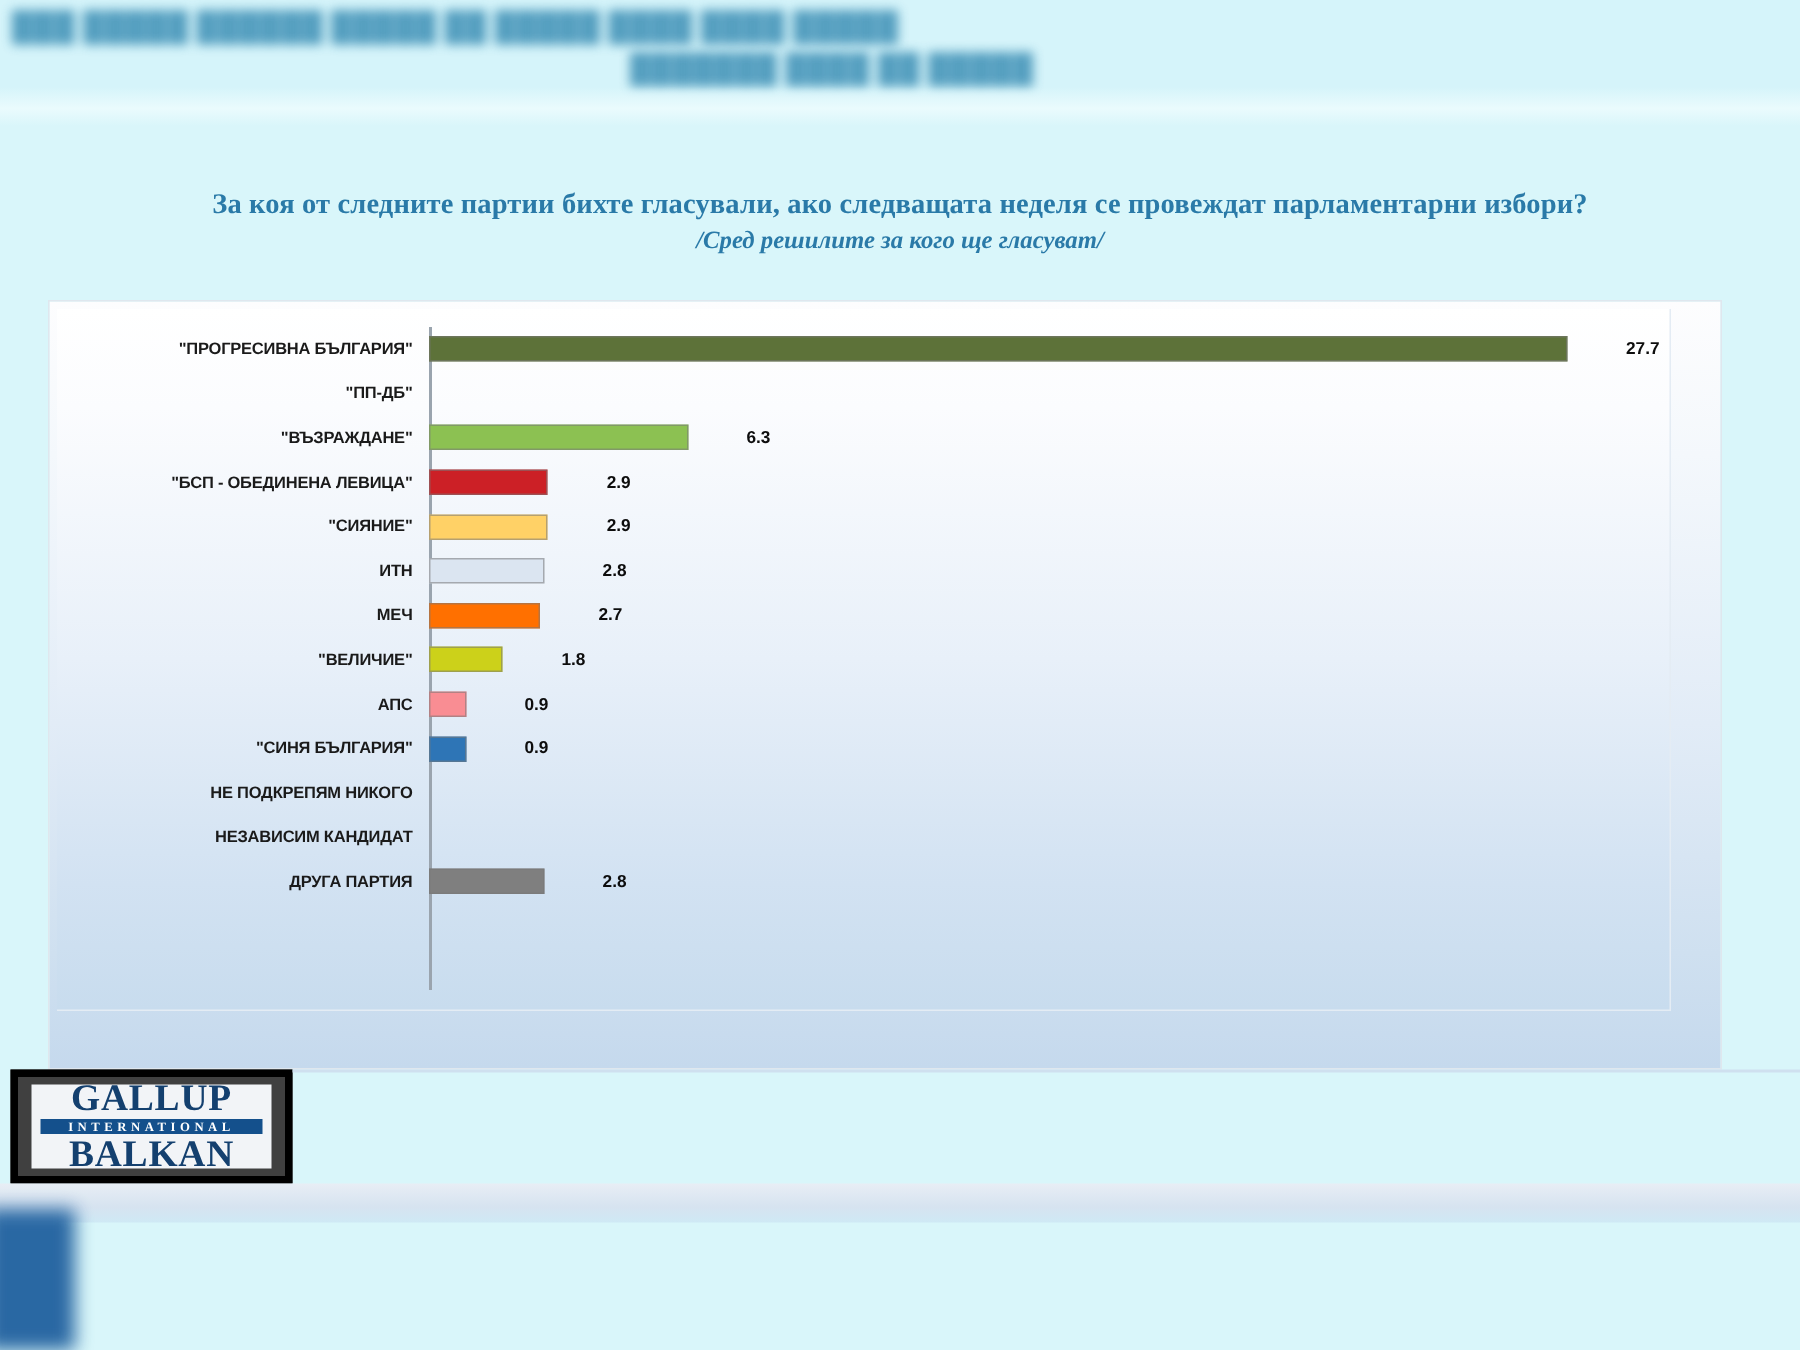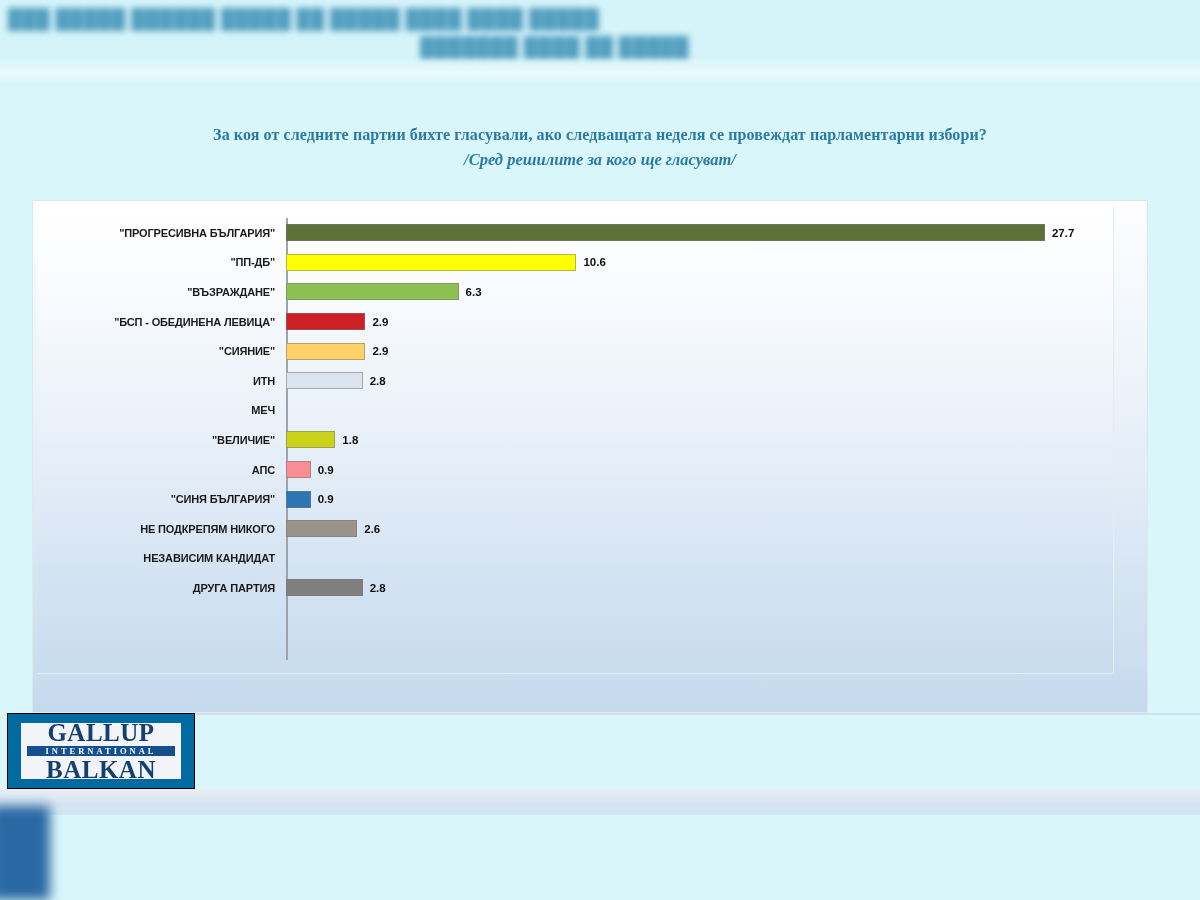--- a/index.html
+++ b/index.html
@@ -45,21 +45,21 @@
 
   
   #chart-title {
     position: absolute;
     left: 0; top: 126px;
     width: 1200px;
     text-align: center;
     color: #2a7aa8;
     font-family: "Liberation Serif", serif;
     font-weight: bold;
-    font-size: 16px;
+    font-size: 19px;
     letter-spacing: .1px;
   }
   #chart-subtitle {
     position: absolute;
     left: 0; top: 150px;
     width: 1200px;
     text-align: center;
     color: #2a7aa8;
     font-family: "Liberation Serif", serif;
     font-weight: bold;
@@ -114,42 +114,43 @@
     letter-spacing: -.15px;
     white-space: nowrap;
   }
   .bar-track {
     position: relative;
     flex: 1;
     height: 100%;
     display: flex;
     align-items: center;
     margin-left: 4px;
+    gap: 32px;
   }
   .bar-fill {
     height: 17px;
     border: 1px solid rgba(120,120,120,.55);
     border-radius: 0;
     background-clip: padding-box;
   }
   .bar-value {
     margin-left: 7px;
     font-size: 11.5px;
     font-weight: bold;
     color: #0d0d0d;
     white-space: nowrap;
   }
 
   
   #gallup-logo {
     position: absolute;
     left: 7px; top: 713px;
     width: 188px; height: 76px;
-    background: #0369a1;
-    border: 1px solid #000000;
+    background: #404040;
+    border: 5px solid #000000;
     display: flex;
     align-items: center;
     justify-content: center;
   }
   #logo-inner {
     width: 160px; height: 56px;
     background: #f2f4f7;
     display: flex;
     flex-direction: column;
     align-items: center;
@@ -223,24 +224,20 @@
     <div id="bars-area">
         <div class="bar-row">
           <div class="bar-label">"ПРОГРЕСИВНА БЪЛГАРИЯ"</div>
           <div class="bar-track">
             <div class="bar-fill" style="width: 758.98px; background: rgb(93, 114, 57);"></div>
             <div class="bar-value">27.7</div>
           </div>
         </div>
         <div class="bar-row">
           <div class="bar-label">"ПП-ДБ"</div>
-          <div class="bar-track">
-            <div class="bar-fill" style="width: 290.44px; background: rgb(255, 255, 0);"></div>
-            <div class="bar-value">10.6</div>
-          </div>
         </div>
         <div class="bar-row">
           <div class="bar-label">"ВЪЗРАЖДАНЕ"</div>
           <div class="bar-track">
             <div class="bar-fill" style="width: 172.62px; background: rgb(140, 193, 82);"></div>
             <div class="bar-value">6.3</div>
           </div>
         </div>
         <div class="bar-row">
           <div class="bar-label">"БСП - ОБЕДИНЕНА ЛЕВИЦА"</div>
@@ -258,20 +255,24 @@
         </div>
         <div class="bar-row">
           <div class="bar-label">ИТН</div>
           <div class="bar-track">
             <div class="bar-fill" style="width: 76.72px; background: rgb(219, 229, 241);"></div>
             <div class="bar-value">2.8</div>
           </div>
         </div>
         <div class="bar-row">
           <div class="bar-label">МЕЧ</div>
+          <div class="bar-track">
+            <div class="bar-fill" style="width: 73.98px; background: rgb(255, 112, 0);"></div>
+            <div class="bar-value">2.7</div>
+          </div>
         </div>
         <div class="bar-row">
           <div class="bar-label">"ВЕЛИЧИЕ"</div>
           <div class="bar-track">
             <div class="bar-fill" style="width: 49.32px; background: rgb(204, 209, 26);"></div>
             <div class="bar-value">1.8</div>
           </div>
         </div>
         <div class="bar-row">
           <div class="bar-label">АПС</div>
@@ -282,24 +283,20 @@
         </div>
         <div class="bar-row">
           <div class="bar-label">"СИНЯ БЪЛГАРИЯ"</div>
           <div class="bar-track">
             <div class="bar-fill" style="width: 24.66px; background: rgb(46, 117, 182);"></div>
             <div class="bar-value">0.9</div>
           </div>
         </div>
         <div class="bar-row">
           <div class="bar-label">НЕ ПОДКРЕПЯМ НИКОГО</div>
-          <div class="bar-track">
-            <div class="bar-fill" style="width: 71.24px; background: rgb(155, 146, 137);"></div>
-            <div class="bar-value">2.6</div>
-          </div>
         </div>
         <div class="bar-row">
           <div class="bar-label">НЕЗАВИСИМ КАНДИДАТ</div>
         </div>
         <div class="bar-row">
           <div class="bar-label">ДРУГА ПАРТИЯ</div>
           <div class="bar-track">
             <div class="bar-fill" style="width: 76.72px; background: rgb(127, 127, 127);"></div>
             <div class="bar-value">2.8</div>
           </div>

